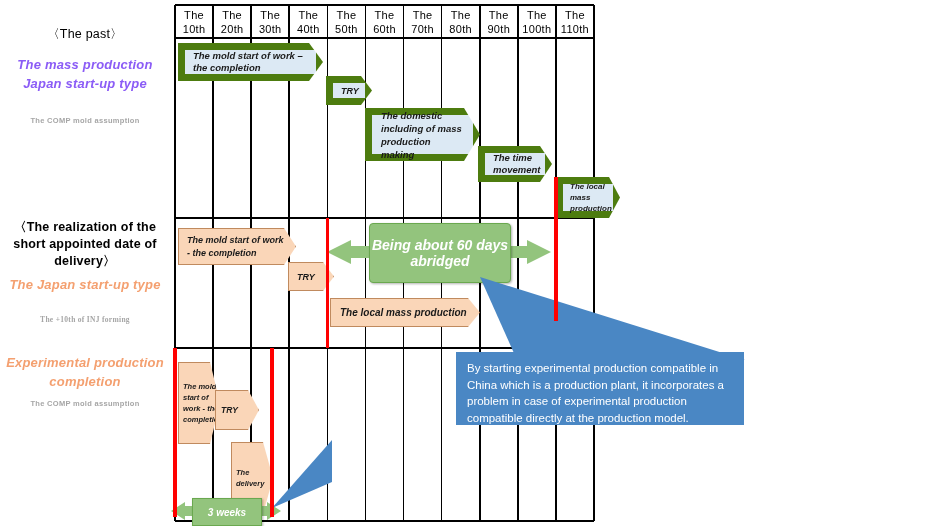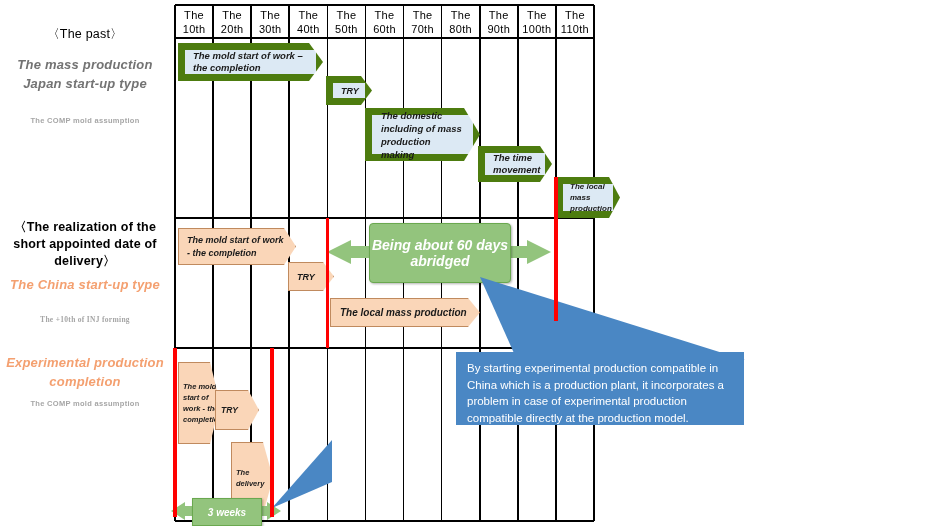--- a/index.html
+++ b/index.html
@@ -16,21 +16,21 @@
   .lbl{position:absolute;text-align:center;width:170px;left:0;}
   .lbl-head{
     font-size:12.5px;color:#000;font-weight:400;line-height:17px;
     letter-spacing:.2px;
   }
   .lbl-head.bold{font-weight:700;}
   .lbl-type{
     font-size:13px;font-style:italic;font-weight:700;line-height:19px;
     letter-spacing:.2px;
   }
-  .lbl-type.blue{color:#737373;}
+  .lbl-type.blue{color:#8b5cf6;}
   .lbl-type.orange{color:#f4a070;}
   .lbl-sub{
     font-size:7.5px;font-weight:700;color:#a6a6a6;letter-spacing:.3px;
     line-height:11px;
   }
 
   
   .grid{position:absolute;}
   .gridline{position:absolute;background:#000;width:1.6px;}
   .rowline{position:absolute;background:#000;height:1.6px;}
@@ -78,21 +78,21 @@
 <div class="canvas">
 
   <div class="lbl lbl-head" style="top:26px;">〈The past〉</div>
   <div class="lbl lbl-type blue" style="top:55px;white-space:pre-line;">The mass production
 Japan start-up type</div>
   <div class="lbl lbl-sub" style="top:115px;">The COMP mold assumption</div>
 
   <div class="lbl lbl-head bold" style="top:219px;white-space:pre-line;">〈The realization of the
 short appointed date of
 delivery〉</div>
-  <div class="lbl lbl-type orange" style="top:275px;">The China start-up type</div>
+  <div class="lbl lbl-type orange" style="top:275px;">The Japan start-up type</div>
   <div class="lbl lbl-sub" style="top:314px;font-family:Liberation Serif, serif;">The +10th of INJ forming</div>
 
   <div class="lbl lbl-type orange" style="top:353px;white-space:pre-line;">Experimental production
 completion</div>
   <div class="lbl lbl-sub" style="top:398px;">The COMP mold assumption</div>
 
   <div class="grid" id="grid">
       <div class="gridline" style="left: 174.2px; top: 5px; height: 516px;"></div>
       <div class="gridline" style="left: 212.291px; top: 5px; height: 516px;"></div>
       <div class="gridline" style="left: 250.382px; top: 5px; height: 516px;"></div>

